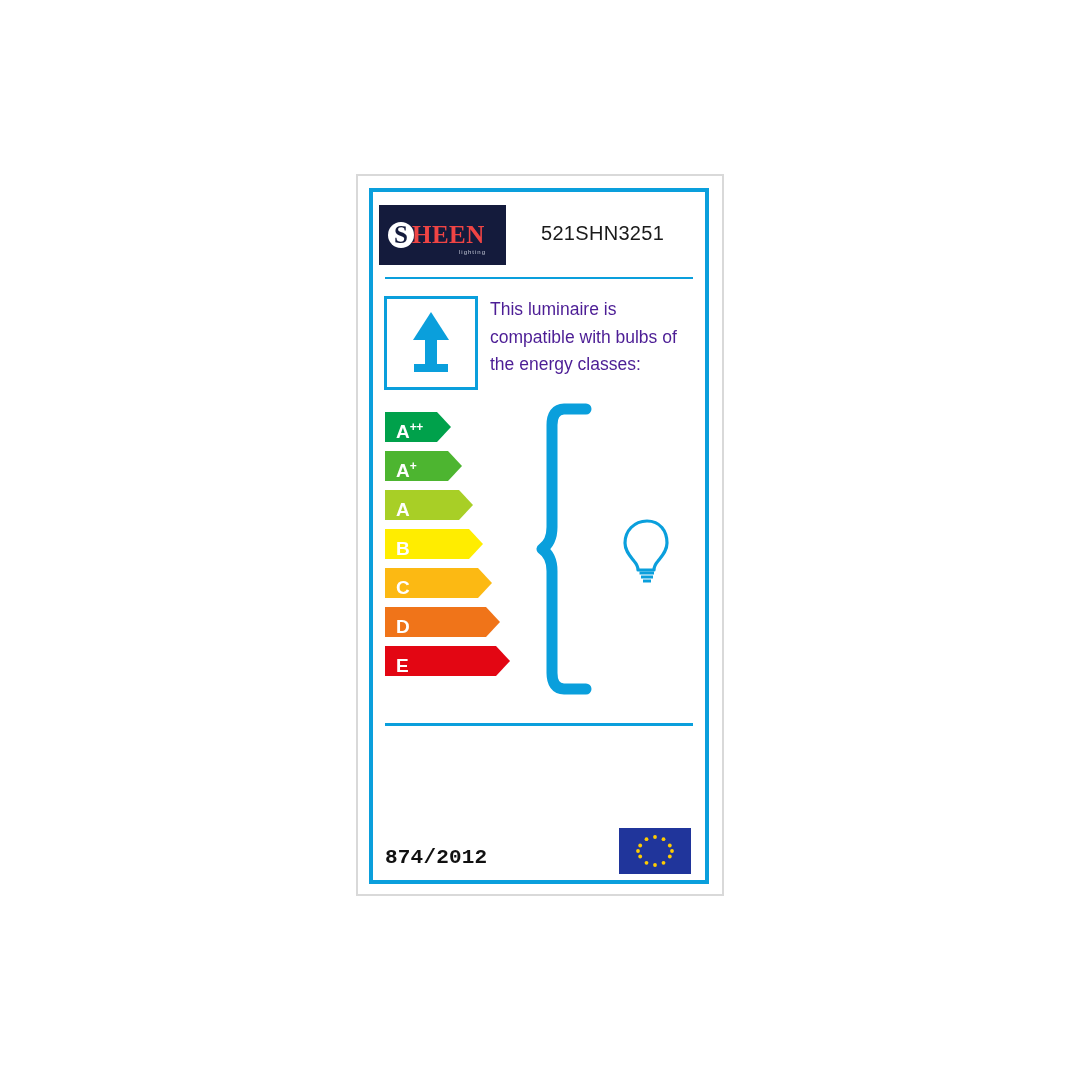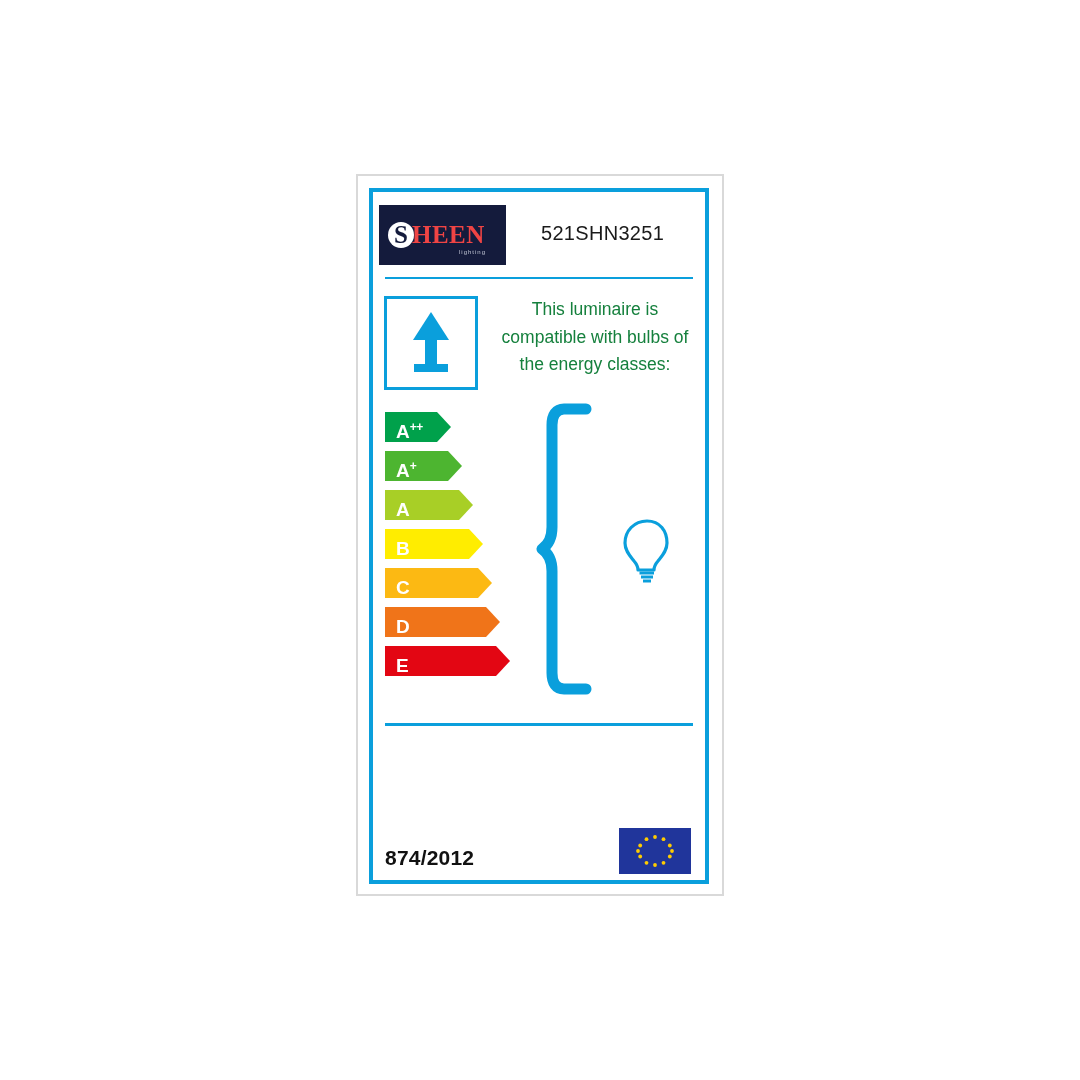--- a/index.html
+++ b/index.html
@@ -126,22 +126,21 @@
   }
   .lamp-box svg { display: block; }
 
   .compat-text {
     position: absolute;
     left: 490px;
     top: 296px;
     width: 210px;
     font-size: 17.5px;
     line-height: 27.5px;
-    color: #15803d;
-    text-align: center;
+    color: #4c1d95;
   }
 
   
   .classes {
     position: absolute;
     left: 385px;
     top: 412px;
     width: 130px;
   }
   .cls-row {
@@ -195,20 +194,21 @@
 
   
   .reg-no {
     position: absolute;
     left: 385px;
     top: 846px;
     font-size: 21px;
     font-weight: bold;
     color: #111111;
     letter-spacing: 0.2px;
+    font-family: Liberation Mono, monospace;
   }
   .eu-flag {
     position: absolute;
     left: 619px;
     top: 828px;
     width: 72px;
     height: 46px;
     background: #20359b;
   }
 </style>

